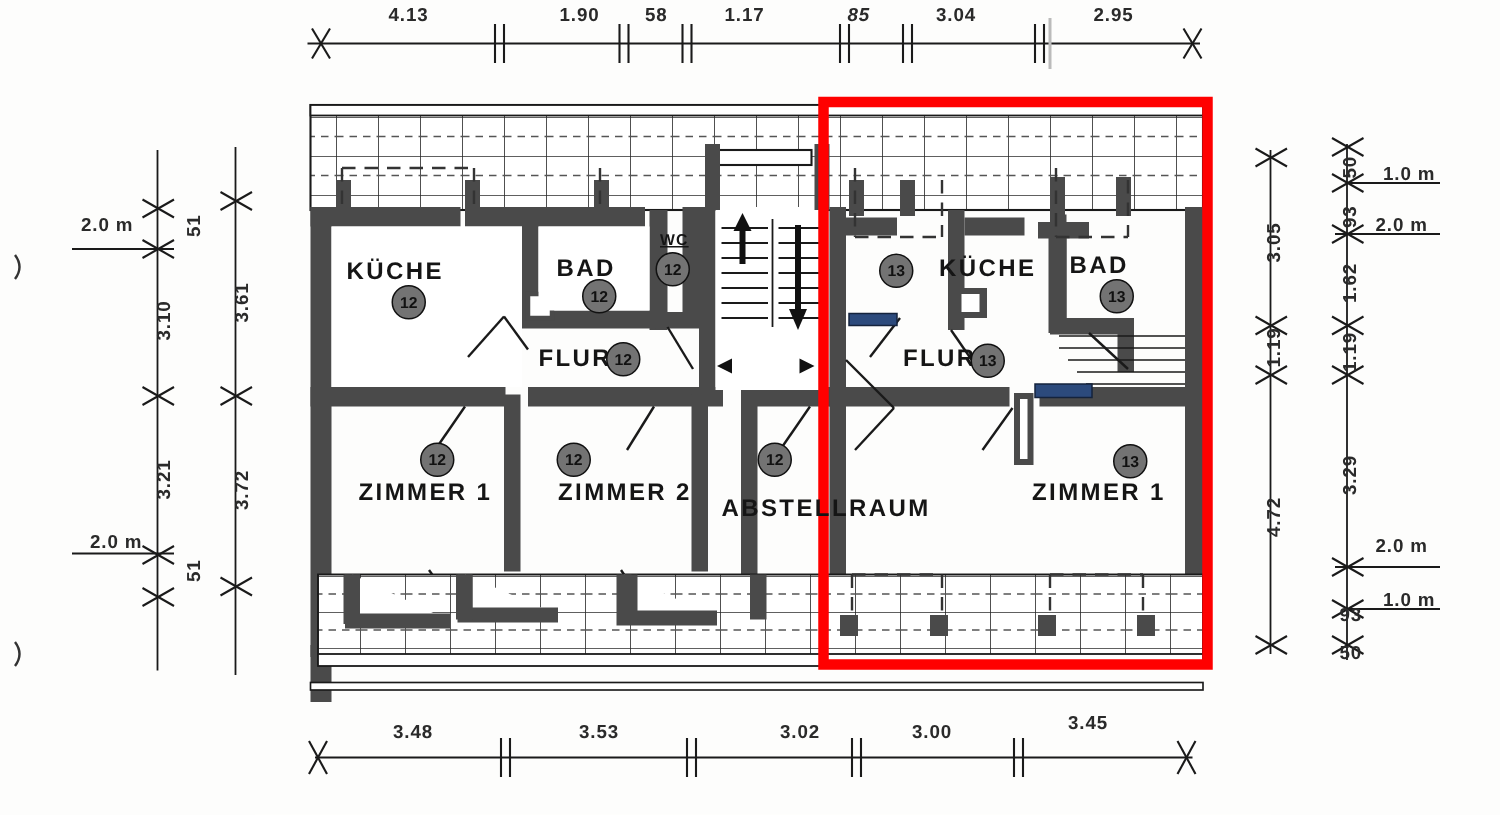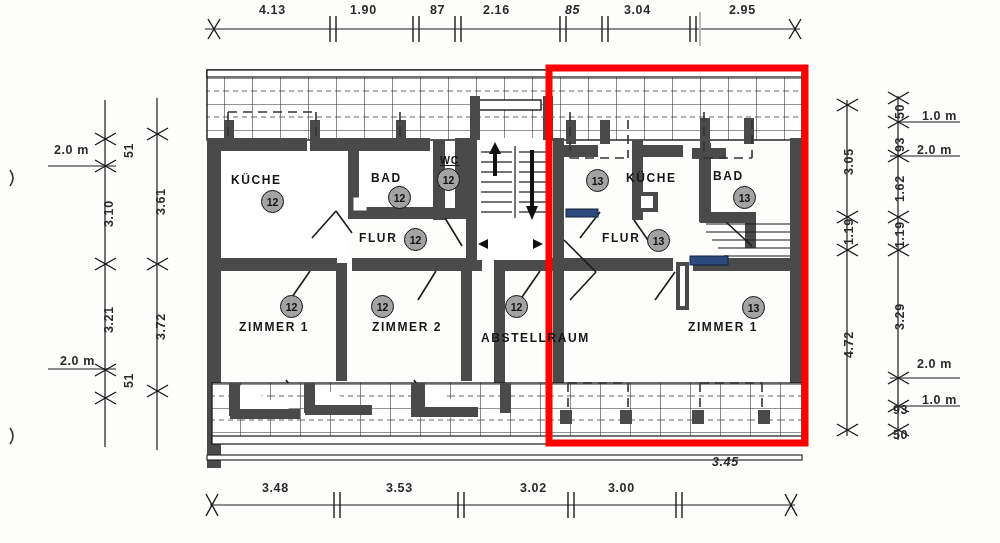--- a/index.html
+++ b/index.html
@@ -8,26 +8,26 @@
     width:1000px;height:543px;position:relative;overflow:hidden;
     font-family:"Liberation Sans", sans-serif;
     color:#1a1a1a;
     background:#fdfdfc;
   }
   #plan{position:absolute;inset:0;width:1000px;height:543px;}
   .txt{position:absolute;white-space:nowrap;font-family:"Liberation Sans",sans-serif;}
   
   .dimlbl{font-size:12.5px;letter-spacing:.6px;color:#2a2a2a;font-weight:600;}
   .dimlbl.v{transform-origin:0 0;}
-  .roomlbl{font-size:12px;letter-spacing:1.6px;font-weight:700;color:#151515;}
+  .roomlbl{font-size:16px;letter-spacing:1.6px;font-weight:700;color:#151515;}
   .roomlbl.sm{font-size:10.5px;letter-spacing:.8px;}
   .circnum{
     position:absolute;width:21px;height:21px;border-radius:50%;
     border:1.6px solid #111;display:flex;align-items:center;justify-content:center;
-    font-size:10.5px;font-weight:700;color:#111;background:#a3a3a3;letter-spacing:0;
+    font-size:10.5px;font-weight:700;color:#111;background:#737373;letter-spacing:0;
   }
 </style>
 </head>
 <body>
 
 <svg id="plan" viewBox="0 0 1000 543" xmlns="http://www.w3.org/2000/svg">
   <defs>
 
     <pattern id="tilegrid" width="28" height="26" patternUnits="userSpaceOnUse">
       <rect width="28" height="26" fill="#ffffff"></rect>
@@ -349,32 +349,32 @@
         <line x1="704" y1="158" x2="752" y2="158"></line>
         <line x1="752" y1="120" x2="752" y2="158"></line>
       </g>
     </g>
 
     <rect x="549" y="68" width="256" height="375" fill="none" stroke="#ff0000" stroke-width="7"></rect>
   </g>
 </svg>
 
 <div class="txt dimlbl" style="left:259px;top:3px;">4.13</div>
-<div class="txt dimlbl" style="left:350px;top:3px;">1.90</div>
-<div class="txt dimlbl" style="left:430px;top:3px;">87</div>
-<div class="txt dimlbl" style="left:483px;top:3px;">2.16</div>
+<div class="txt dimlbl" style="left:373px;top:3px;">1.90</div>
+<div class="txt dimlbl" style="left:430px;top:3px;">58</div>
+<div class="txt dimlbl" style="left:483px;top:3px;">1.17</div>
 <div class="txt dimlbl" style="left:565px;top:3px;font-style:italic;">85</div>
 <div class="txt dimlbl" style="left:624px;top:3px;">3.04</div>
 <div class="txt dimlbl" style="left:729px;top:3px;text-align:right;">2.95</div>
 
 <div class="txt dimlbl" style="left:262px;top:481px;">3.48</div>
 <div class="txt dimlbl" style="left:386px;top:481px;">3.53</div>
 <div class="txt dimlbl" style="left:500px;top:481px;margin-left:20px;">3.02</div>
 <div class="txt dimlbl" style="left:608px;top:481px;">3.00</div>
-<div class="txt dimlbl" style="left:712px;top:455px;font-style:italic;">3.45</div>
+<div class="txt dimlbl" style="left:712px;top:475px;">3.45</div>
 
 <div class="txt dimlbl v" style="left:122px;top:158px;transform:rotate(-90deg);">51</div>
 <div class="txt dimlbl v" style="left:102px;top:227px;transform:rotate(-90deg);">3.10</div>
 <div class="txt dimlbl v" style="left:102px;top:333px;transform:rotate(-90deg);">3.21</div>
 <div class="txt dimlbl v" style="left:122px;top:388px;transform:rotate(-90deg);">51</div>
 
 <div class="txt dimlbl v" style="left:154px;top:215px;transform:rotate(-90deg);">3.61</div>
 <div class="txt dimlbl v" style="left:154px;top:340px;transform:rotate(-90deg);">3.72</div>
 
 <div class="txt dimlbl" style="left:54px;top:143px;">2.0 m</div>

